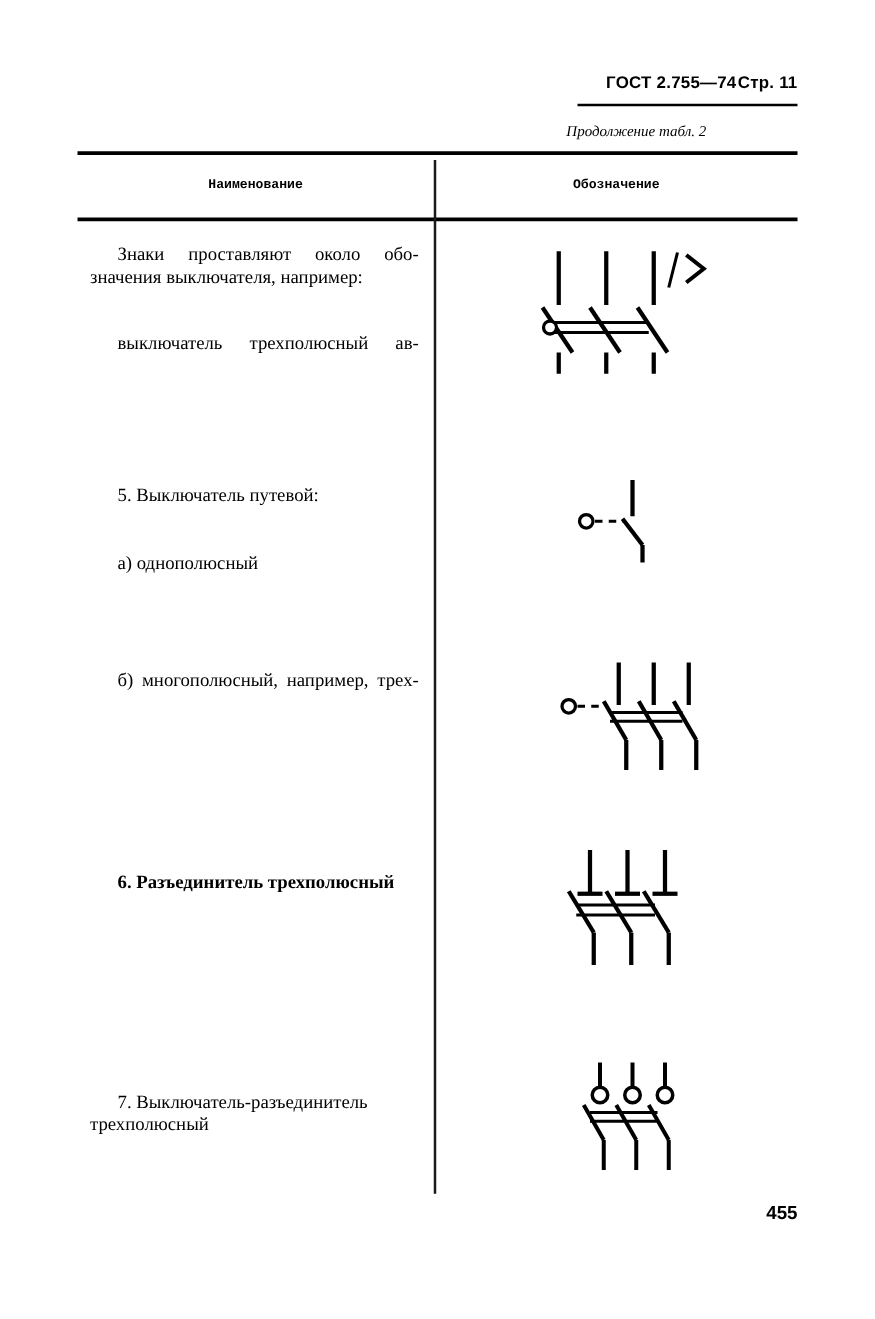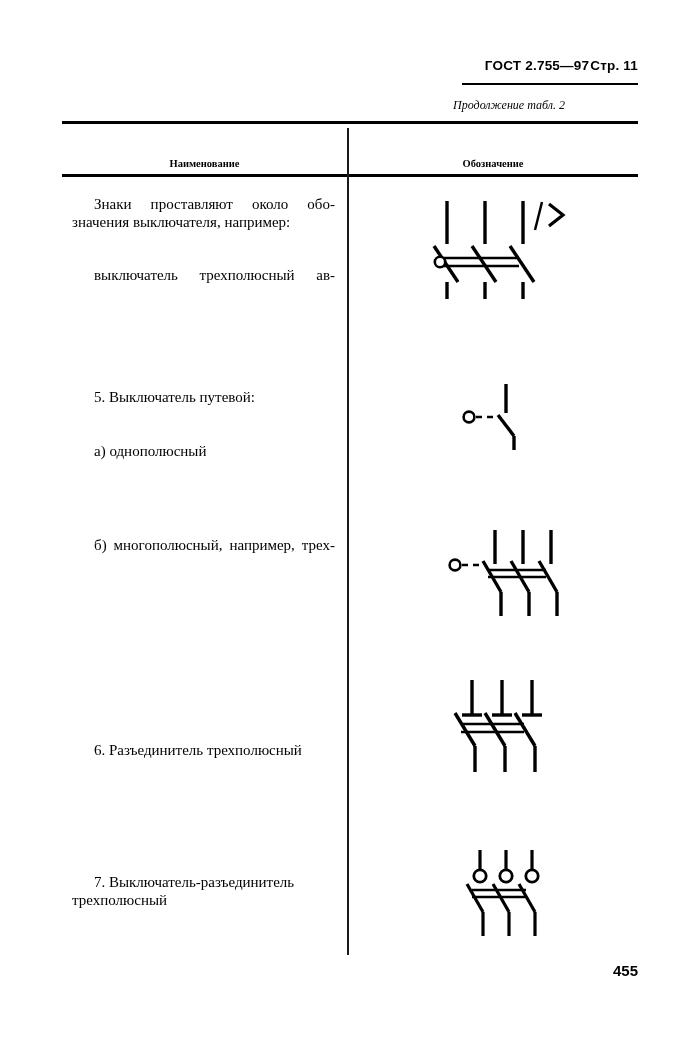--- a/index.html
+++ b/index.html
@@ -68,22 +68,22 @@
     left: 347px;
     top: 128px;
     width: 1.6px;
     height: 827px;
     background: #1a1a1a;
   }
 
   
   .col-head {
     position: absolute;
-    top: 158px;
-    font-family: Liberation Serif, serif;
+    top: 142px;
+    font-family: Liberation Mono, monospace;
     font-size: 10.5px;
     font-weight: bold;
     text-align: center;
   }
   .col-head.name-col { left: 62px;  width: 285px; }
   .col-head.sym-col  { left: 348px; width: 290px; }
 
   
   .name-cell {
     position: absolute;
@@ -117,21 +117,21 @@
     font-family: "Liberation Sans", "DejaVu Sans", sans-serif;
     font-size: 15px;
     font-weight: bold;
   }
 </style>
 </head>
 <body>
 
 <div id="page-header">
   <div class="gost-line">
-    <span>ГОСТ</span><span class="std-no">2.755—97</span><span class="page-no">Стр.</span>
+    <span>ГОСТ</span><span class="std-no">2.755—74</span><span class="page-no">Стр.</span>
     <span>11</span>
   </div>
 </div>
 <div class="header-rule"></div>
 
 <div id="continuation">Продолжение табл. 2</div>
 
 <div class="table-rule top"></div>
 <div class="col-head name-col">Наименование</div>
 <div class="col-head sym-col">Обозначение</div>
@@ -222,21 +222,21 @@
       <line x1="109" y1="72" x2="109" y2="96"></line>
     </g>
 
     <g stroke="#000" stroke-width="2.4" fill="none">
       <line x1="40" y1="50" x2="98" y2="50"></line>
       <line x1="40" y1="57" x2="98" y2="57"></line>
     </g>
   </svg>
 </div>
 
-<div class="name-cell" style="top:742px;">
+<div class="name-cell" style="top:698px;font-weight:bold;">
   <p class="indent">6. Разъединитель трехполюсный</p>
 </div>
 
 <div class="sym-cell" style="left:452px; top:676px;">
   <svg width="130" height="100" viewBox="0 0 130 100">
     <g stroke="#000" stroke-width="3.4" fill="none">
 
       <line x1="20" y1="4" x2="20" y2="38"></line>
       <line x1="50" y1="4" x2="50" y2="38"></line>
       <line x1="80" y1="4" x2="80" y2="38"></line>

